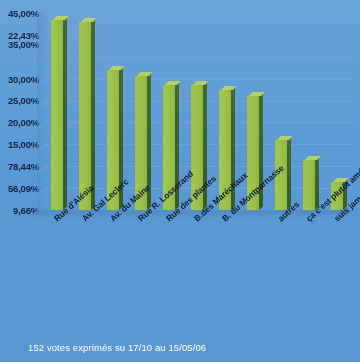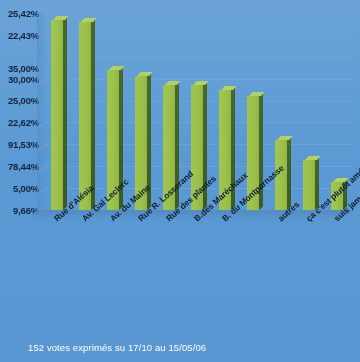--- a/index.html
+++ b/index.html
@@ -143,29 +143,29 @@
     white-space: nowrap;
     letter-spacing: .1px;
   }
 </style>
 </head>
 <body>
 
 <div id="chart-root">
 
   <div id="y-axis">
-      <div class="y-tick" style="top: 13px;">25,42%</div>
+      <div class="y-tick" style="top: 13px;">45,00%</div>
       <div class="y-tick" style="top: 34.8889px;">22,43%</div>
-      <div class="y-tick" style="top: 68px; margin-left: 28px;">35,00%</div>
+      <div class="y-tick" style="top: 44px; margin-left: 28px;">35,00%</div>
       <div class="y-tick" style="top: 78.6667px;">30,00%</div>
       <div class="y-tick" style="top: 100px;">25,00%</div>
-      <div class="y-tick" style="top: 122.444px;">22,62%</div>
-      <div class="y-tick" style="top: 144.333px;">91,53%</div>
+      <div class="y-tick" style="top: 122.444px;">20,00%</div>
+      <div class="y-tick" style="top: 144.333px;">15,00%</div>
       <div class="y-tick" style="top: 166.222px;">78,44%</div>
-      <div class="y-tick" style="top: 188.111px;">5,00%</div>
+      <div class="y-tick" style="top: 188.111px;">56,09%</div>
       <div class="y-tick" style="top: 210px;">9,66%</div>
     </div>
 
   <div id="plot-area">
     <div id="depth-wall"></div>
     <div id="grid-layer">
         <div class="gridline" style="top: 0px;"></div>
         <div class="depth-line" style="top: 0px;"></div>
         <div class="gridline" style="top: 21.8889px;"></div>
         <div class="depth-line" style="top: 21.8889px;"></div>

